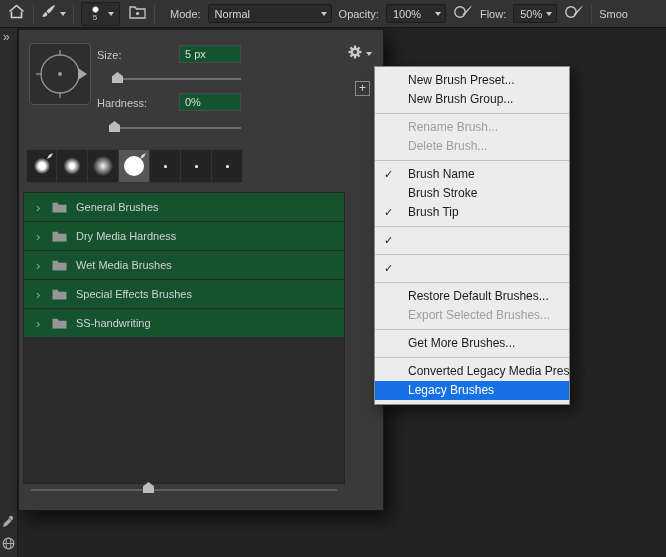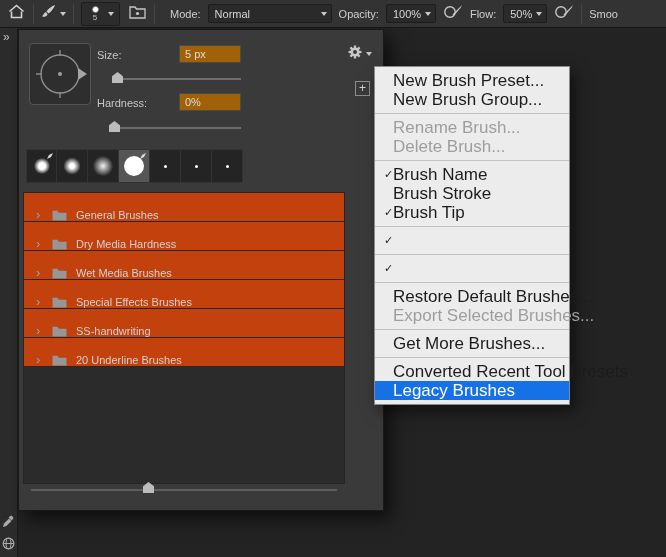--- a/index.html
+++ b/index.html
@@ -35,21 +35,21 @@
   .strip-tool.t2{top:508px}
 
   
   .panel{position:absolute;left:18px;top:29px;width:366px;height:482px;background:#3a3a3a;
     border:1px solid #191919;box-shadow:7px 8px 16px rgba(0,0,0,.6);z-index:10}
   .angle-box{position:absolute;left:10px;top:13px;width:62px;height:62px;background:#2e2e2e;
     border:1px solid #565656;border-radius:4px;display:flex;align-items:center;justify-content:center}
   .fld-label{position:absolute;font-size:11px;color:#c6c6c6}
   .lbl-size{left:78px;top:19px}
   .lbl-hard{left:78px;top:67px}
-  .fld{position:absolute;width:62px;height:18px;background:#a16207;border:1px solid #4a4a4a;
+  .fld{position:absolute;width:62px;height:18px;background:#14532d;border:1px solid #4a4a4a;
     color:#dcdcdc;font-size:11px;padding:0 5px;font-family:"Liberation Sans",sans-serif}
   .fld-size{left:160px;top:15px}
   .fld-hard{left:160px;top:63px}
   .track{position:absolute;height:2px;background:#6d6d6d}
   .trk-size{left:95px;top:48px;width:127px}
   .trk-hard{left:92px;top:97px;width:130px}
   .trk-zoom{left:12px;top:459px;width:306px;background:#5e5e5e}
   .handle{position:absolute;width:11px;height:11px;background:#bcbcbc;
     clip-path:polygon(50% 0,100% 38%,100% 100%,0 100%,0 38%)}
   .h-size{left:93px;top:42px}
@@ -70,34 +70,34 @@
   .blob2{width:18px;height:18px;border-radius:50%;
     background:radial-gradient(circle,#fff 18%,rgba(255,255,255,0) 68%)}
   .blob3{width:24px;height:24px;border-radius:50%;
     background:radial-gradient(circle,rgba(255,255,255,.95) 0%,rgba(255,255,255,0) 60%)}
   .hardround{width:20px;height:20px;border-radius:50%;background:#ffffff}
   .dotsm{width:3px;height:3px;border-radius:50%;background:#ffffff}
   .nib{position:absolute;top:2px;right:2px;line-height:0}
 
   .folder-list{position:absolute;left:4px;top:162px;width:322px;height:292px;
     background:#2b2b2b;border:1px solid #252525;overflow:hidden}
-  .folder-row{height:29px;background:#c2410c;border-bottom:1px solid #272727;
-    display:flex;align-items:flex-end;padding-left:12px;gap:9px;cursor:pointer}
+  .folder-row{height:29px;background:#14532d;border-bottom:1px solid #272727;
+    display:flex;align-items:center;padding-left:12px;gap:9px;cursor:pointer}
   .row-chevron{color:#a0a0a0;font-size:13px;line-height:1;width:7px}
   .row-chevron::before{content:"\203A"}
   .folder-ic{line-height:0}
   .row-label{font-size:11px;color:#d2d2d2;white-space:nowrap}
 
   
   .flyout{position:absolute;left:374px;top:66px;width:196px;background:#ececec;
     border:1px solid #8a8a8a;box-shadow:5px 6px 14px rgba(0,0,0,.55);z-index:40}
   .menu-group{padding:4px 0;border-bottom:1px solid #c3c3c3}
   .menu-group:last-child{border-bottom:none}
-  .menu-item{position:relative;height:19px;line-height:19px;font-size:17px;color:#1c1c1c;
-    padding-left:18px;white-space:nowrap;cursor:default}
+  .menu-item{position:relative;height:19px;line-height:19px;font-size:12px;color:#1c1c1c;
+    padding-left:33px;white-space:nowrap;cursor:default}
   .menu-item .check{position:absolute;left:9px;top:0;visibility:hidden;font-size:11px}
   .menu-item .check::before{content:"\2713"}
   .menu-item.checked .check{visibility:visible}
   .menu-item.disabled{color:#9e9e9e}
   .menu-item.selected{background:var(--accent-blue,#1771e6);color:#ffffff}
 </style>
 </head>
 <body>
 
 <div class="toolbar">
@@ -135,21 +135,21 @@
       </svg>
     </span>
   </div>
   <div class="tb-sep"></div>
   <span class="tb-label" style="margin-left:8px">Mode:</span>
   <div class="ps-select" style="width:124px">
     <span>Normal</span>
     <i class="sel-caret"></i>
   </div>
   <span class="tb-label">Opacity:</span>
-  <div class="ps-select" style="width:50px">
+  <div class="ps-select" style="width:60px">
     <span>100%</span>
     <i class="sel-caret"></i>
   </div>
   <div class="tb-btn">
     <span>
       <svg width="20" height="15" viewBox="0 0 20 15">
         <circle cx="7" cy="8" r="5.2" fill="none" stroke="#c6c6c6" stroke-width="1.4"></circle>
         <path d="M9.5 10.5 L17.5 2.5 L19 1 L17.5 4 L11 11.5 Z" fill="#c6c6c6"></path>
       </svg>
     </span>
@@ -300,29 +300,20 @@
   </div>
       <div class="folder-row">
     <span class="row-chevron"></span>
     <span class="folder-ic">
       <svg width="15" height="11" viewBox="0 0 15 11">
         <path d="M0.5 0.8 h5 l1.4 1.9 H14.5 V10.4 H0.5 Z" fill="#969696"></path>
       </svg>
     </span>
     <span class="row-label">SS-handwriting</span>
   </div>
-      <div class="folder-row">
-    <span class="row-chevron"></span>
-    <span class="folder-ic">
-      <svg width="15" height="11" viewBox="0 0 15 11">
-        <path d="M0.5 0.8 h5 l1.4 1.9 H14.5 V10.4 H0.5 Z" fill="#969696"></path>
-      </svg>
-    </span>
-    <span class="row-label">20 Underline Brushes</span>
-  </div>
     </div>
 
   <div class="track trk-zoom"></div>
   <div class="handle h-zoom"></div>
 </div>
 
 <div class="flyout">
     <div class="menu-group">
       <div class="menu-item">
     
@@ -379,20 +370,20 @@
     </div>
     <div class="menu-group">
       <div class="menu-item">
     
     <span>Get More Brushes...</span>
   </div>
     </div>
     <div class="menu-group">
       <div class="menu-item">
     
-    <span>Converted Recent Tool Presets</span>
+    <span>Converted Legacy Media Presets</span>
   </div>
       <div class="menu-item selected">
     
     <span>Legacy Brushes</span>
   </div>
     </div>
   </div>
 
 </body></html>

